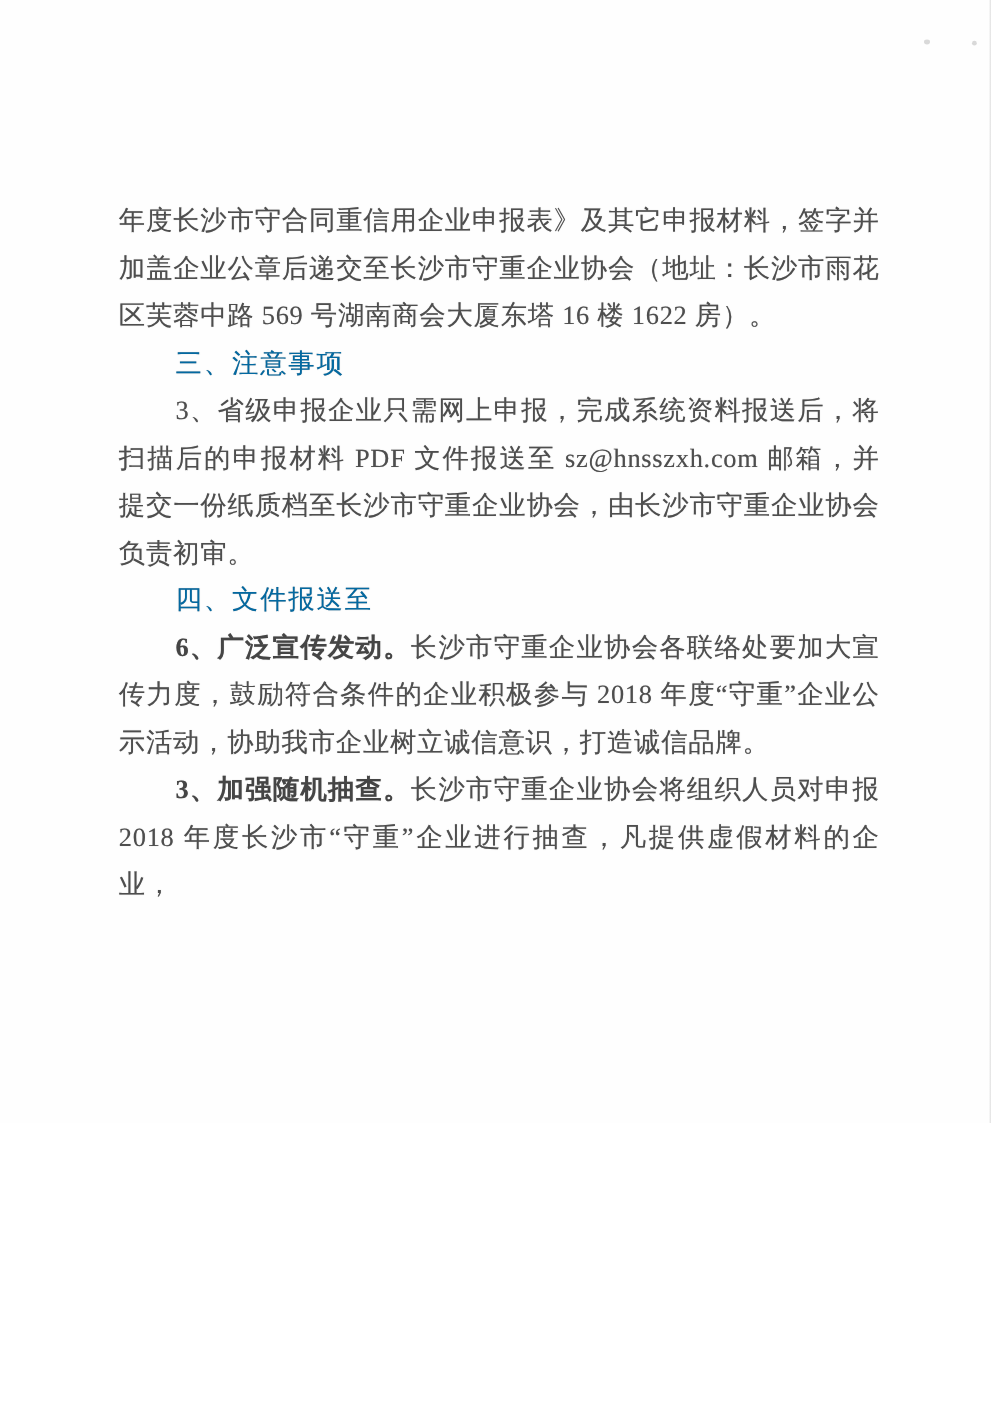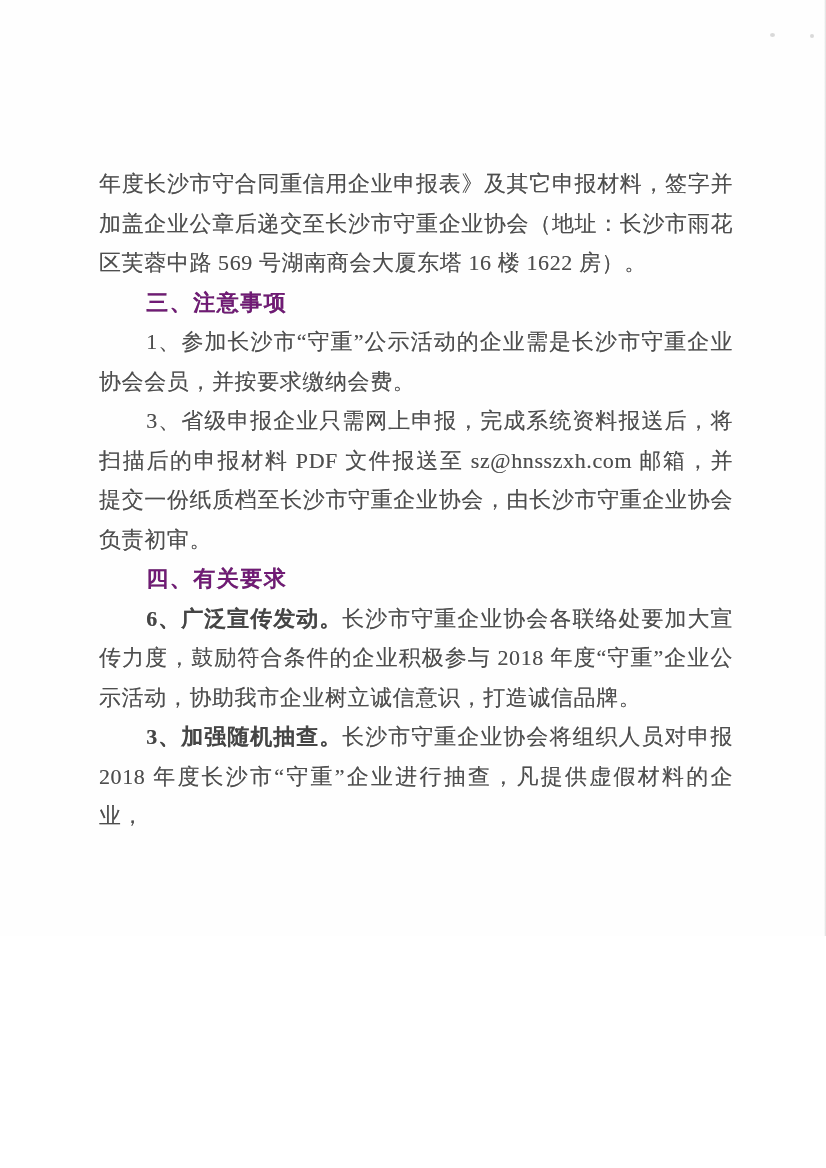--- a/index.html
+++ b/index.html
@@ -52,22 +52,22 @@
   }
   p.body-para {
     text-indent: 2.15em;
   }
   p.cont-para {
     text-indent: 0;
   }
   p.heading-para {
     text-indent: 2.15em;
     font-family: "Liberation Sans", "DejaVu Sans", sans-serif;
-    font-weight: bold;
-    color: #701a75;
+    font-weight: normal;
+    color: #0369a1;
     letter-spacing: 1.5px;
   }
   .lead {
     font-weight: bold;
     color: #454545;
   }
 </style>
 </head>
 <body>
 
@@ -78,24 +78,23 @@
   <div class="scan-speck speck-2"></div>
   <div class="scan-speck speck-3"></div>
 
   <div class="textblock">
 
     <p class="cont-para">年度长沙市守合同重信用企业申报表》及其它申报材料，签字并加盖企业公章后递交至长沙市守重企业协会（地址：长沙市雨花区芙蓉中路 569 号湖南商会大厦东塔 16 楼 1622 房）。</p>
 
 
     <p class="heading-para">三、注意事项</p>
 
-    <p class="body-para">1、参加长沙市“守重”公示活动的企业需是长沙市守重企业协会会员，并按要求缴纳会费。</p>
 
     <p class="body-para">3、省级申报企业只需网上申报，完成系统资料报送后，将扫描后的申报材料 PDF 文件报送至 sz@hnsszxh.com 邮箱，并提交一份纸质档至长沙市守重企业协会，由长沙市守重企业协会负责初审。</p>
 
-    <p class="heading-para">四、有关要求</p>
+    <p class="heading-para">四、文件报送至</p>
 
     <p class="body-para"><span class="lead">6、广泛宣传发动。</span><span>长沙市守重企业协会各联络处要加大宣传力度，鼓励符合条件的企业积极参与 2018 年度“守重”企业公示活动，协助我市企业树立诚信意识，打造诚信品牌。</span></p>
 
     <p class="body-para"><span class="lead">3、加强随机抽查。</span><span>长沙市守重企业协会将组织人员对申报 2018 年度长沙市“守重”企业进行抽查，凡提供虚假材料的企业，</span></p>
 
   </div>
 </div>
 
 </body></html>

